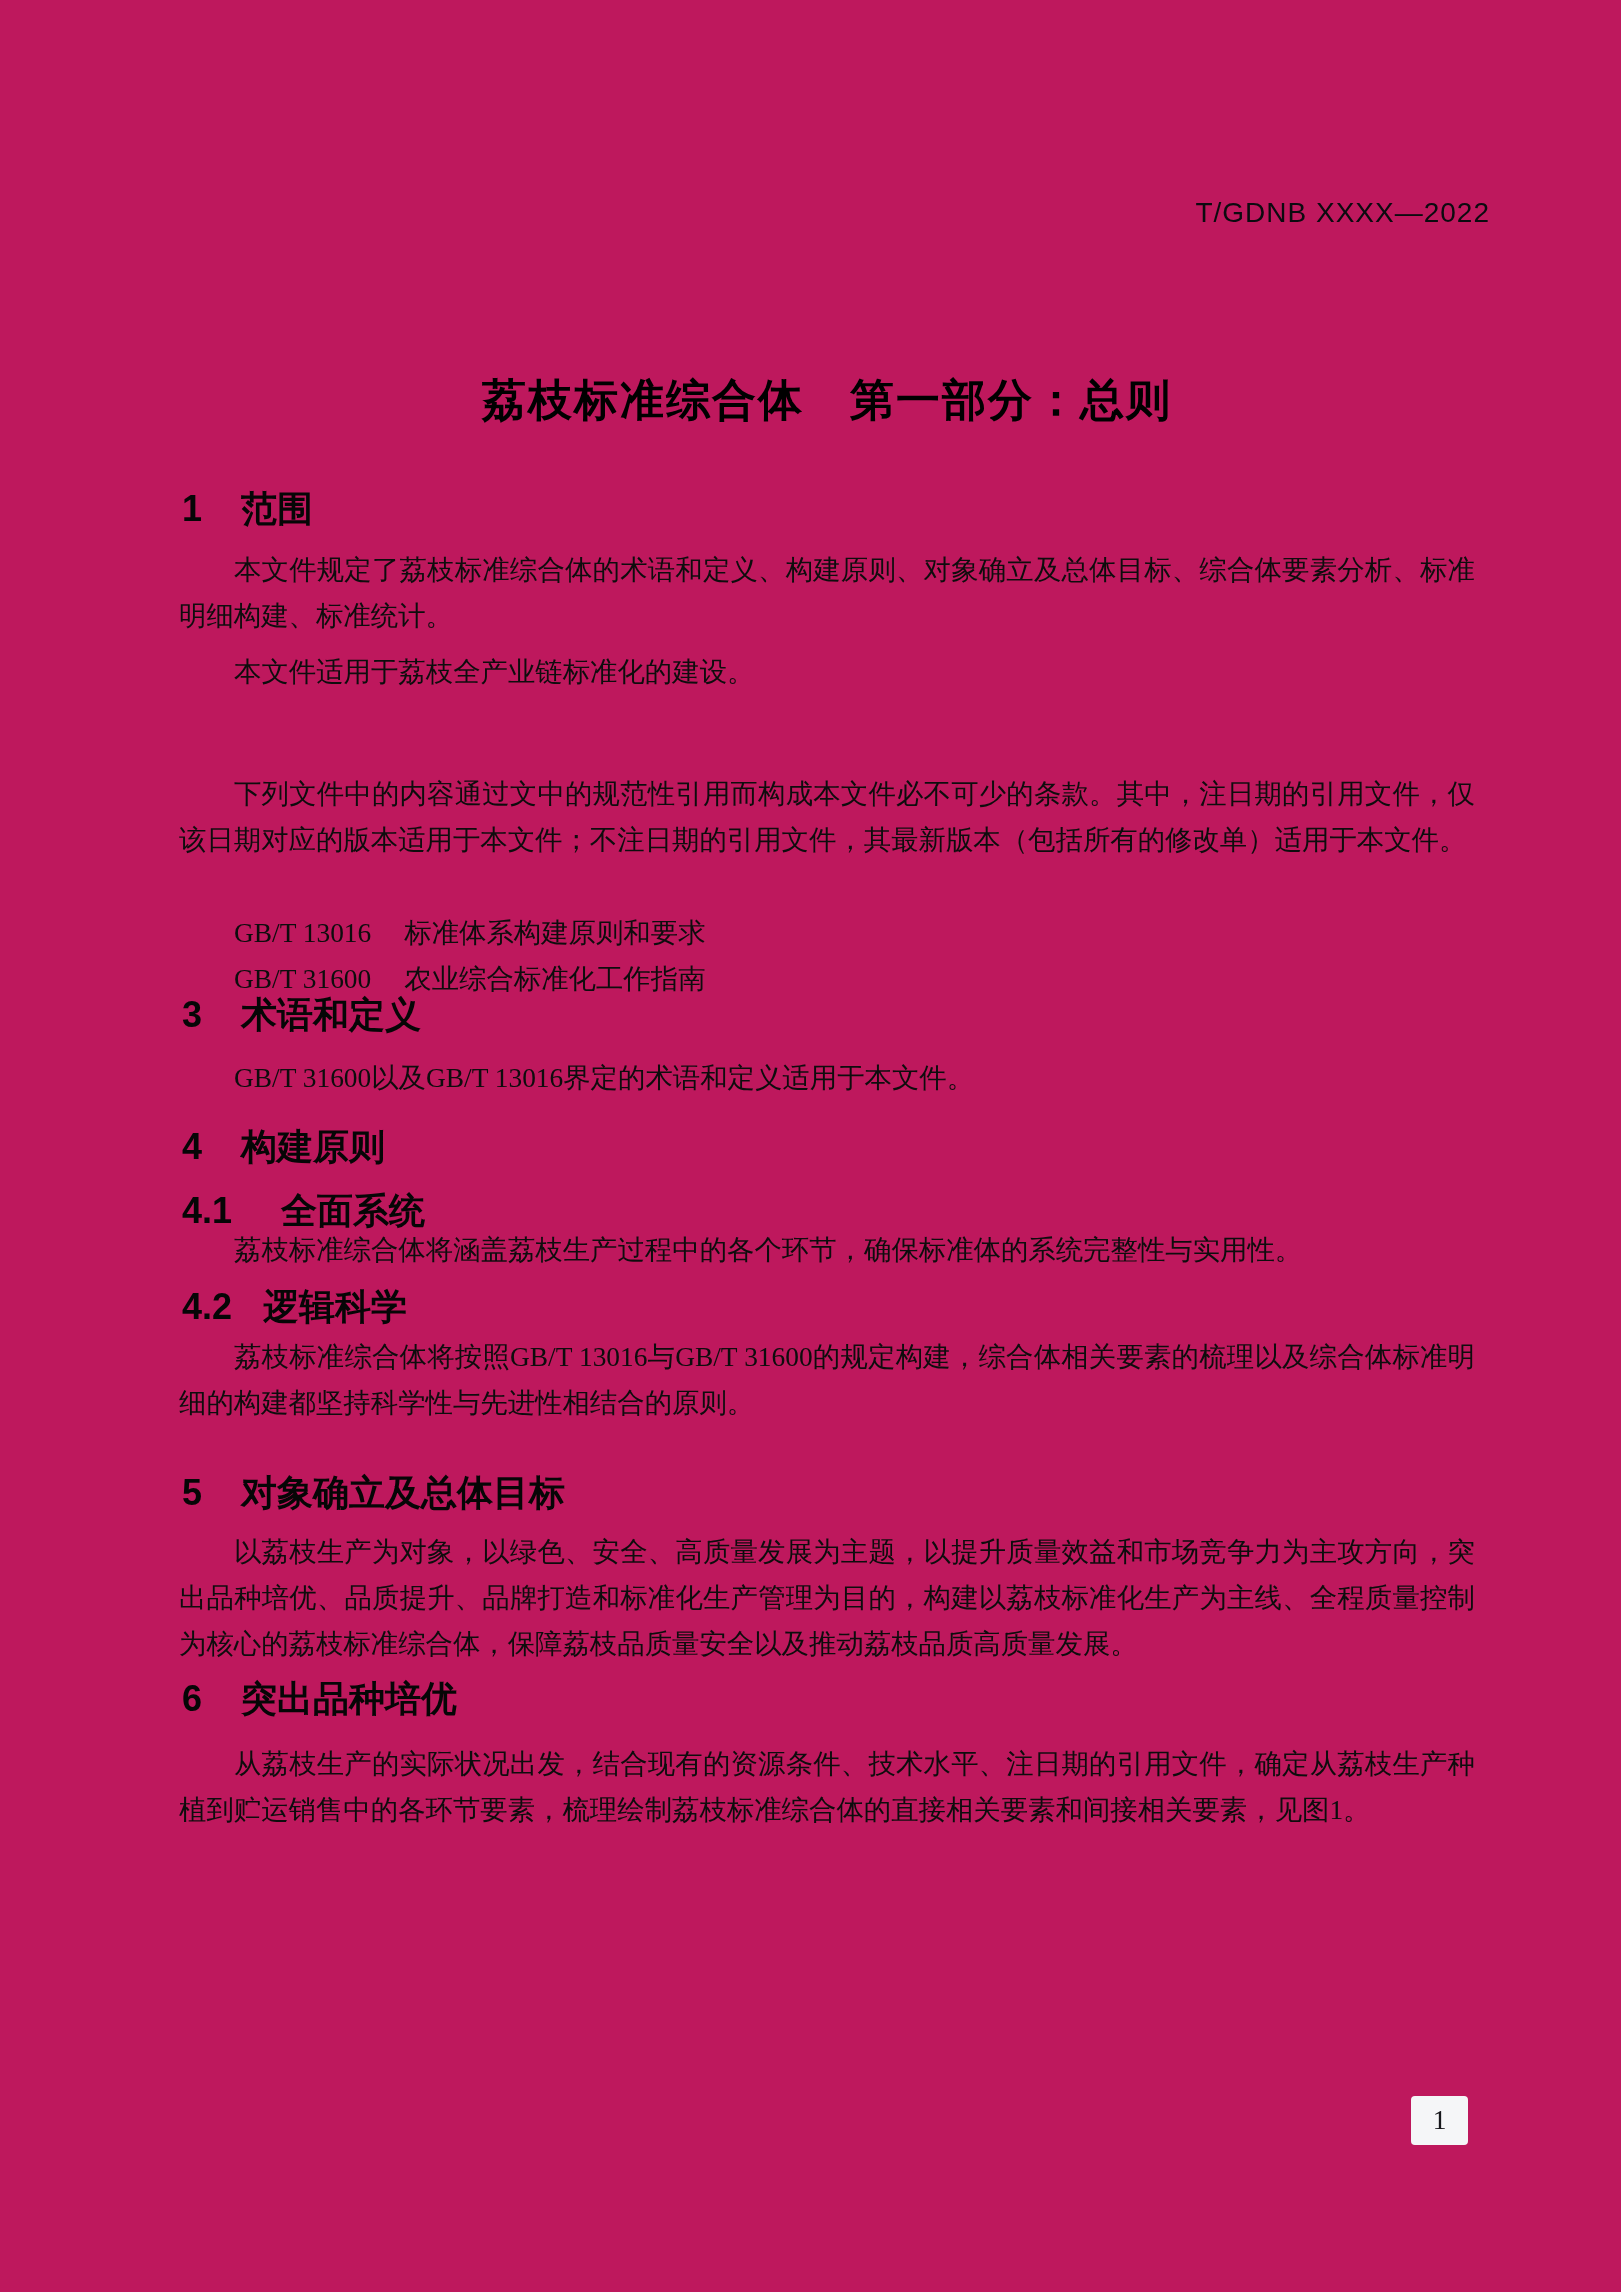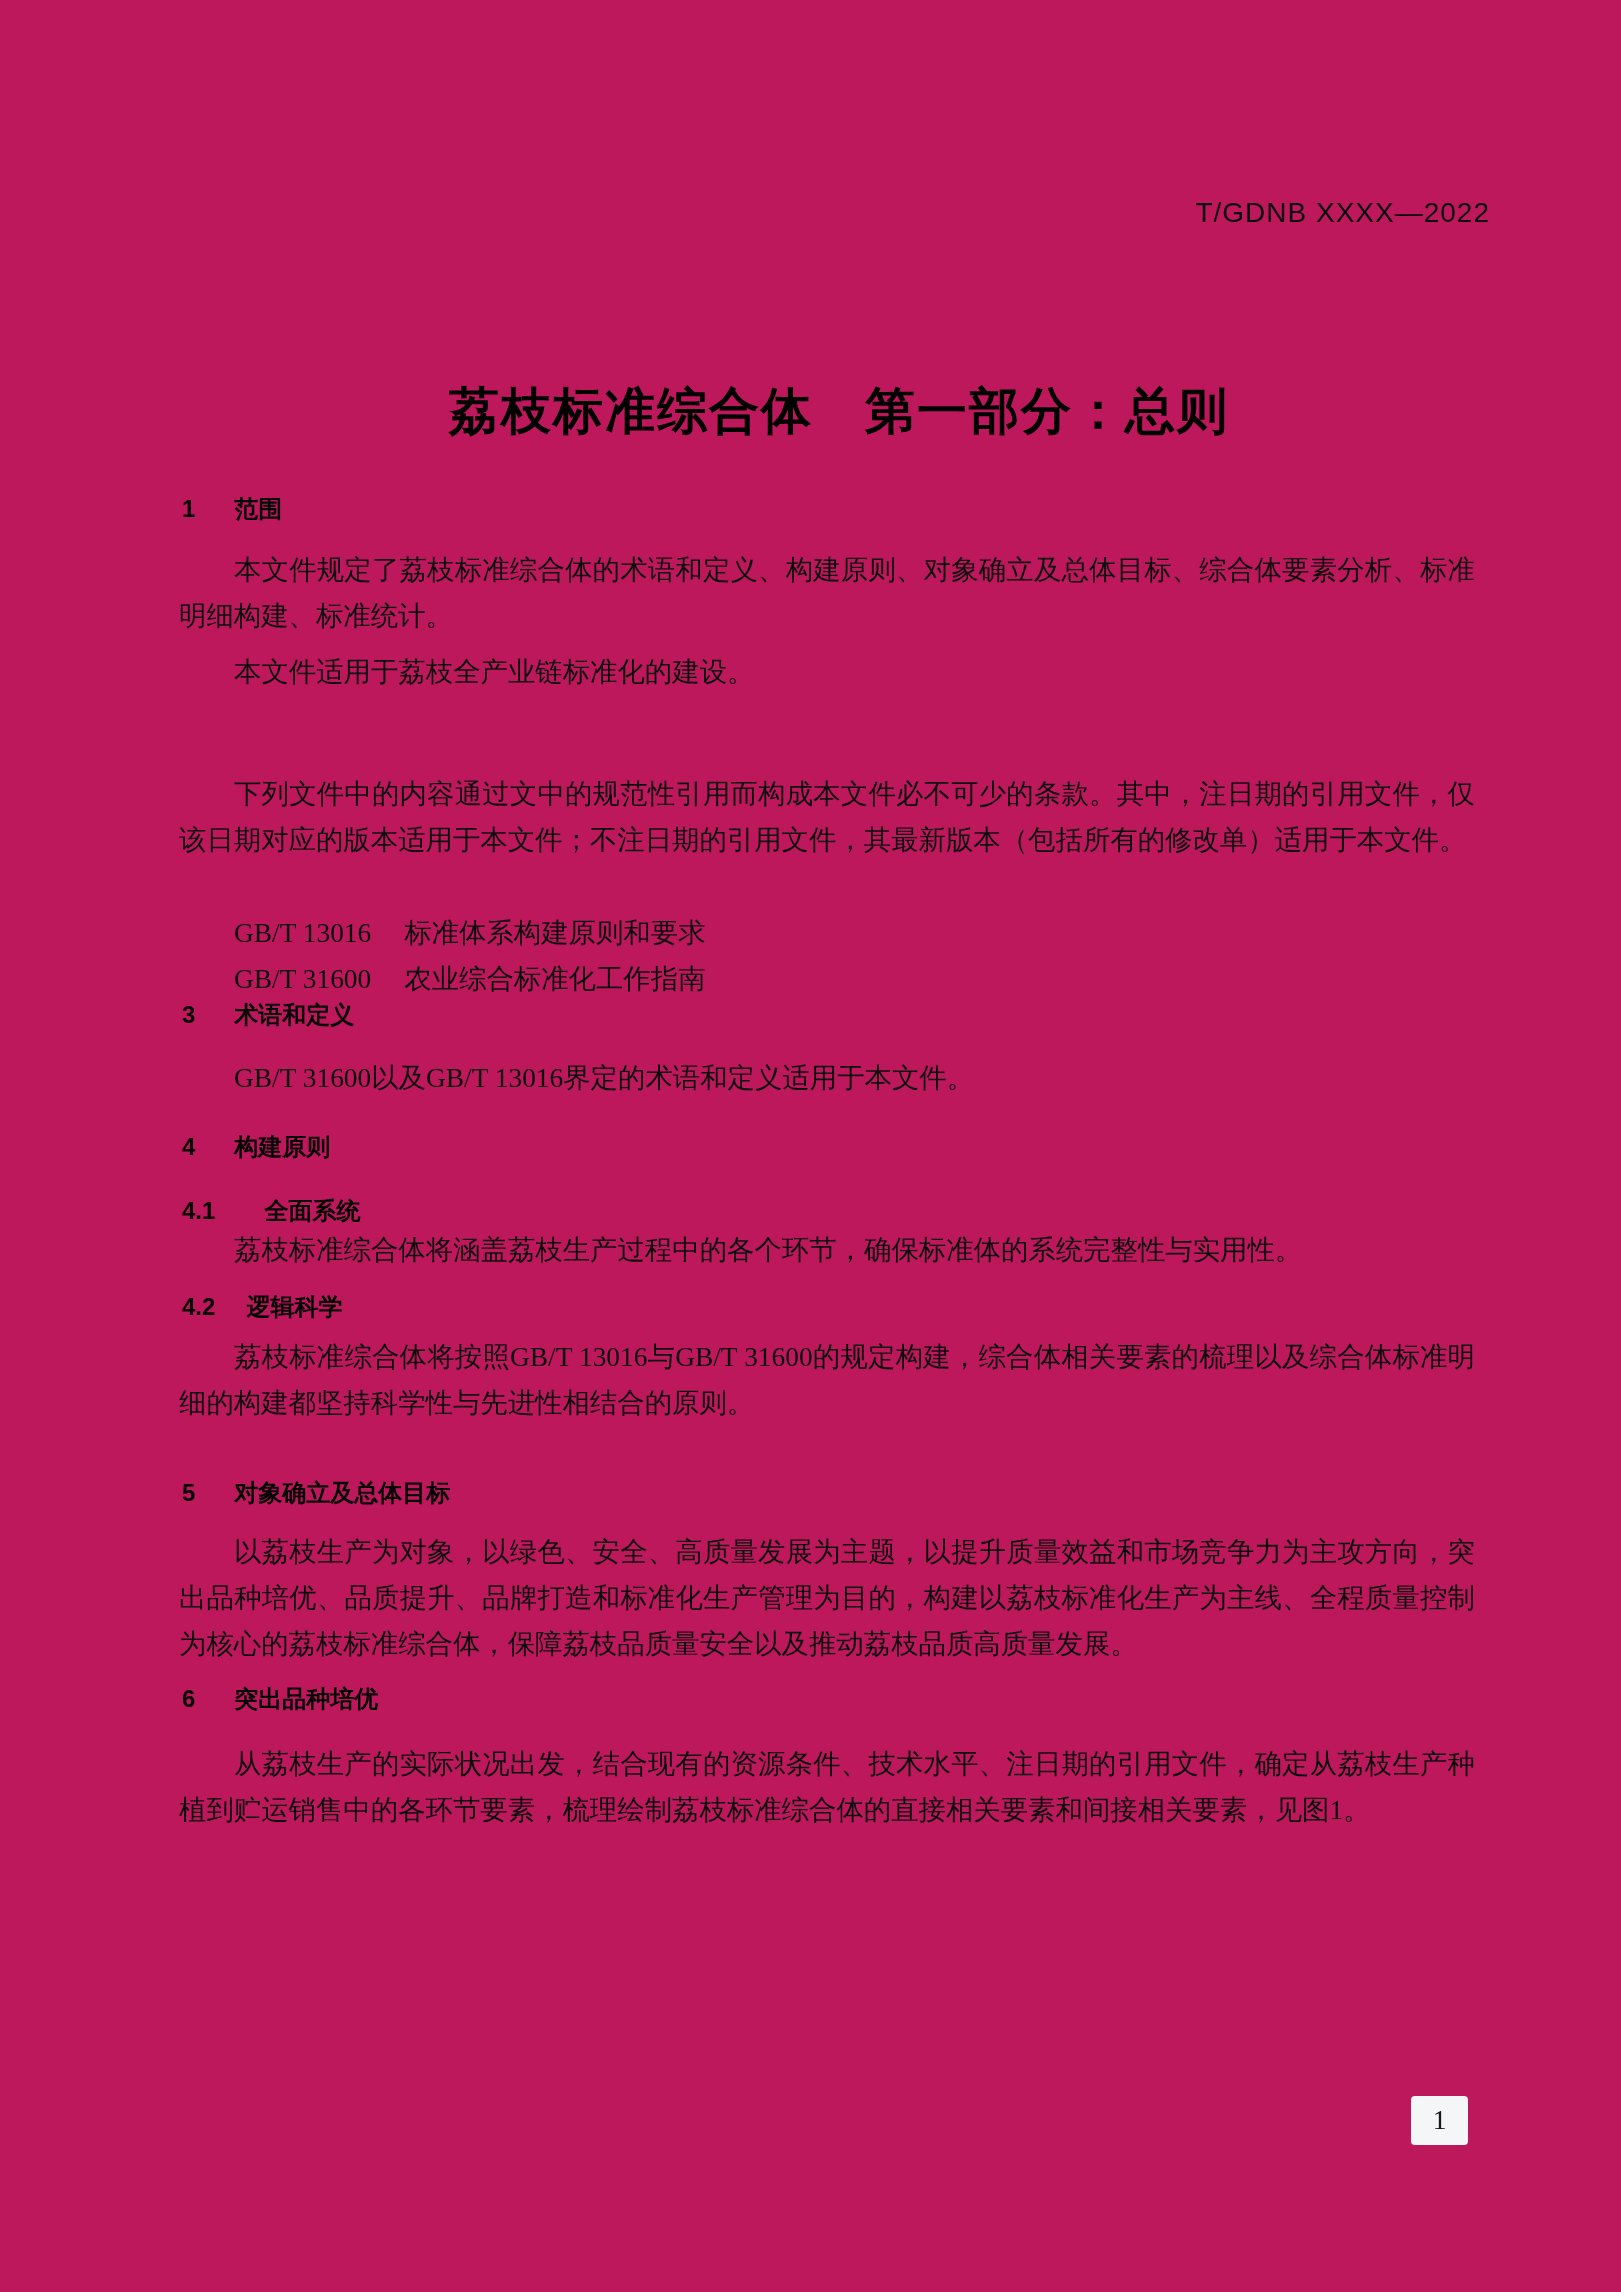--- a/index.html
+++ b/index.html
@@ -17,34 +17,34 @@
     position:absolute;
     top:196px;right:151px;
     font-family:"Liberation Sans","DejaVu Sans",sans-serif;
     font-size:28px;line-height:33px;
     letter-spacing:1px;
     color:#0b0b0f;
   }
   .title{
     position:absolute;
     top:373px;left:179px;width:1296px;
-    margin:12px;
+    margin:0;
     text-align:center;
     font-family:"Liberation Sans","DejaVu Sans",sans-serif;
     font-weight:bold;
-    font-size:50px;line-height:53px;
+    font-size:44px;line-height:53px;
     letter-spacing:2px;
     color:#000;
   }
   .h{
     position:absolute;
     left:182px;width:1293px;
     font-family:"Liberation Sans","DejaVu Sans",sans-serif;
     font-weight:bold;
-    font-size:24px;line-height:33px;
+    font-size:36px;line-height:33px;
     color:#060606;
   }
   .h .num{display:inline-block;margin-right:39px;}
   .body{
     position:absolute;
     left:179px;width:1296px;
     margin:0;
     font-size:27.4px;line-height:46px;
     text-align:justify;
     text-indent:55px;

